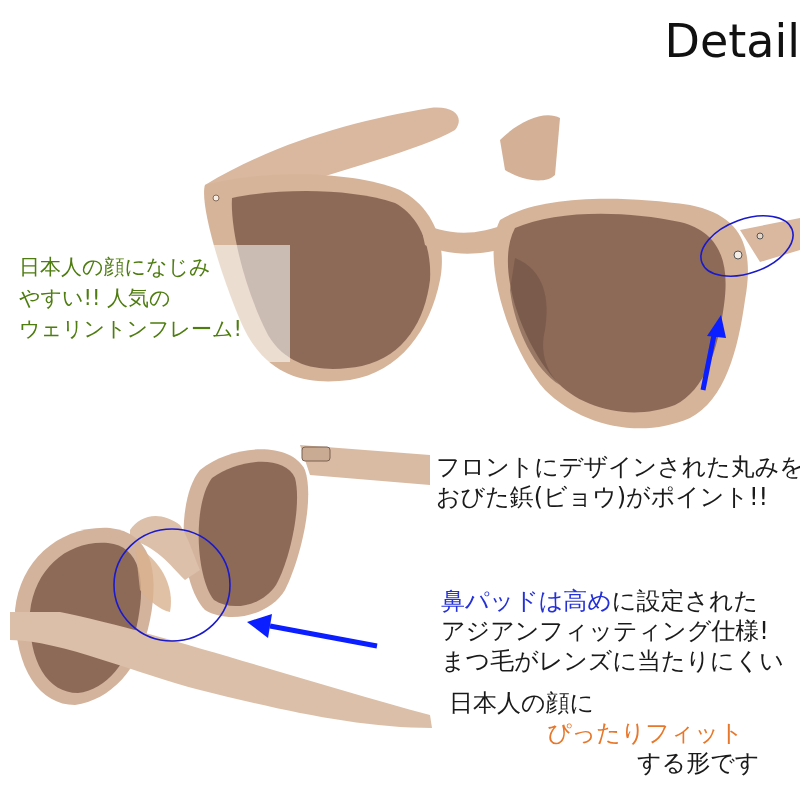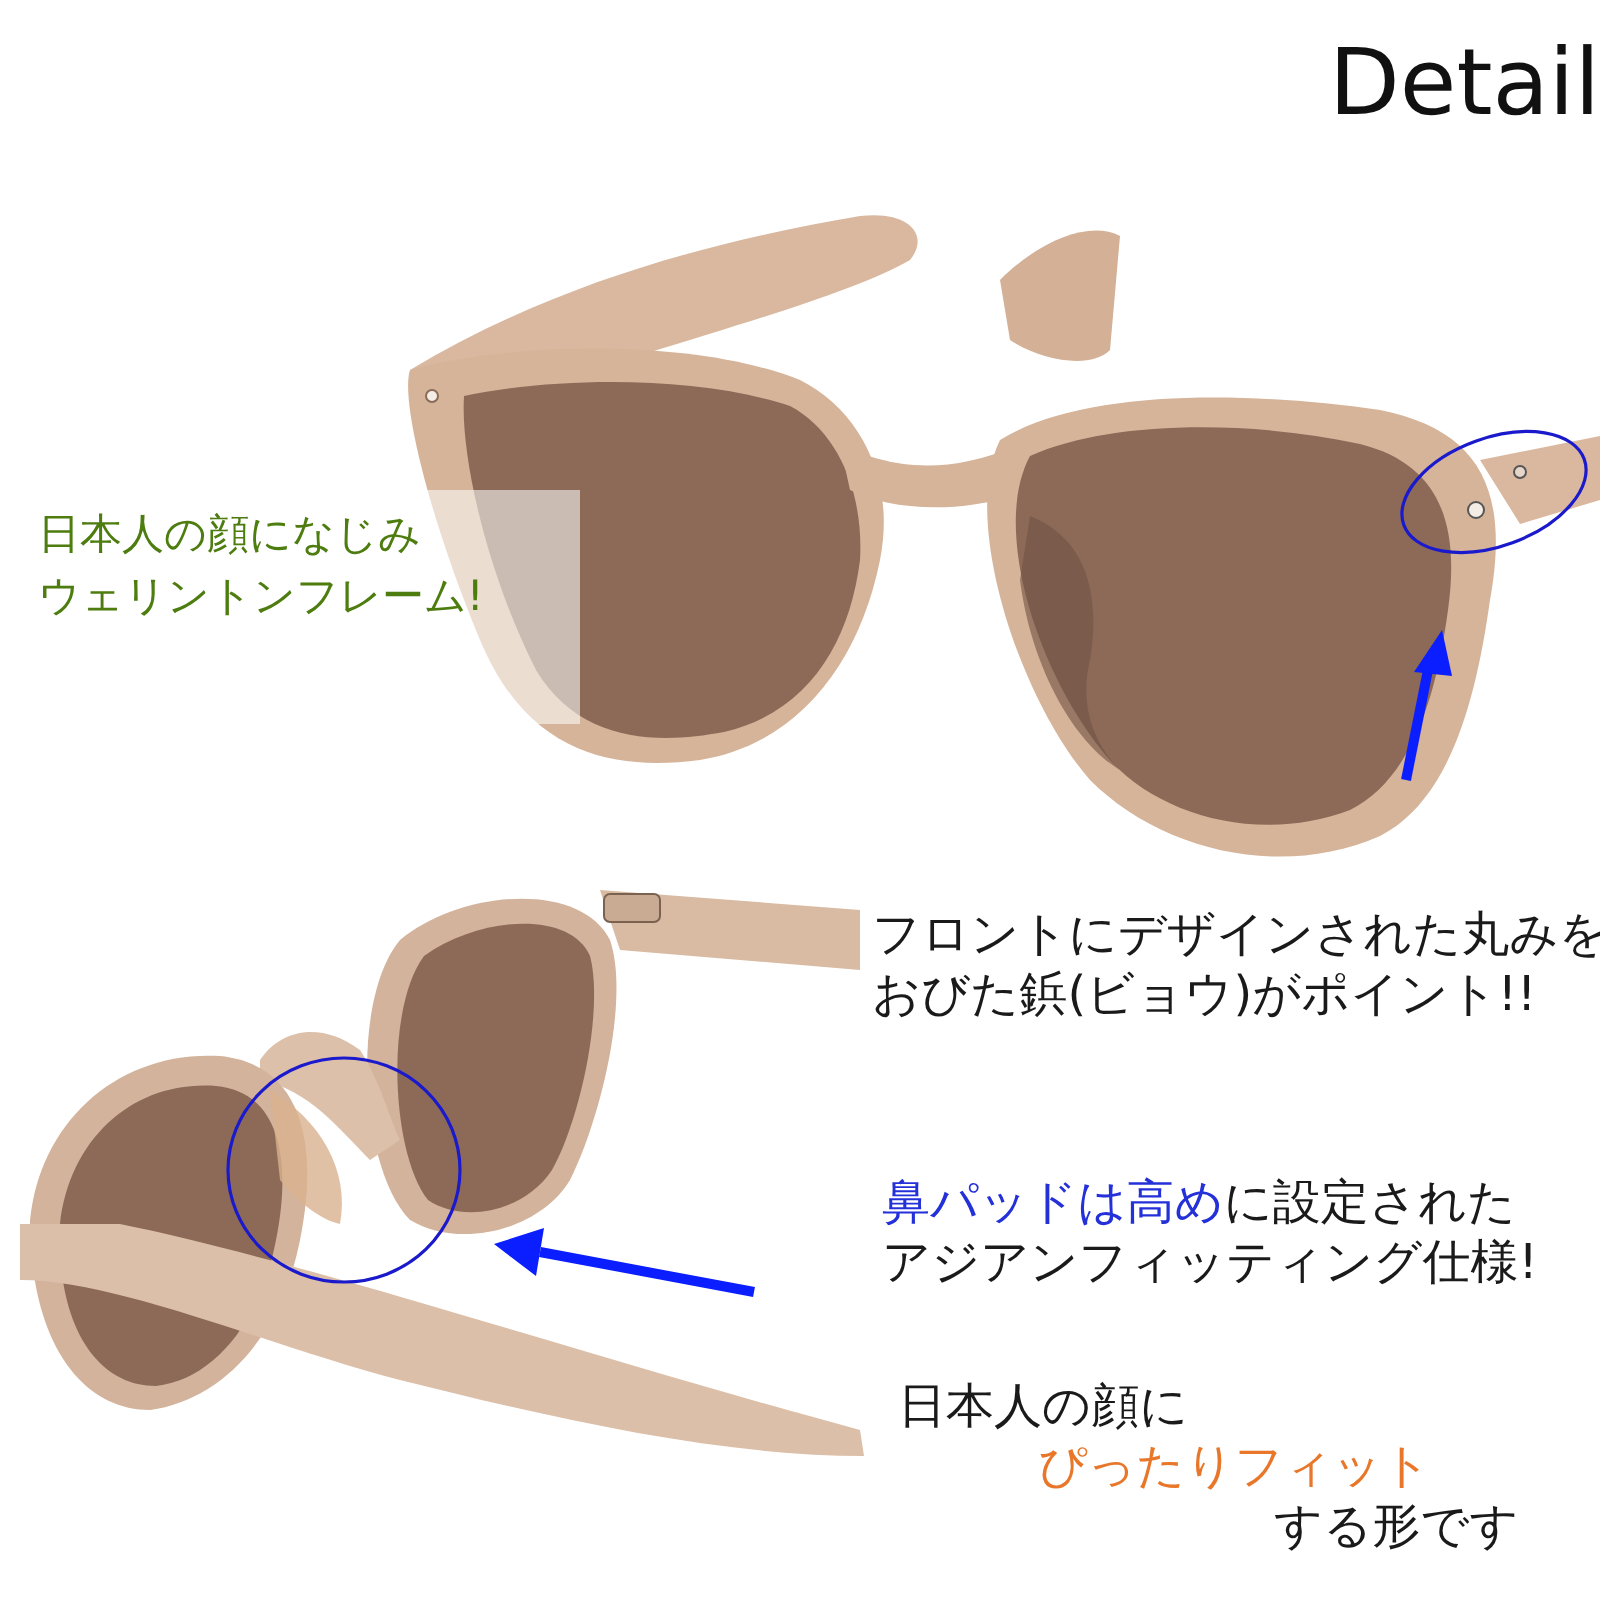--- a/index.html
+++ b/index.html
@@ -5,21 +5,21 @@
   html, body { margin:0; padding:0; }
   body { width:800px; height:800px; background:#ffffff; position:relative; overflow:hidden;
          font-family:"DejaVu Sans", "Liberation Sans", sans-serif; }
   .abs { position:absolute; }
   .title { left:0; top:14px; width:800px; text-align:right; font-size:46px; color:#111; letter-spacing:0px; }
   .photo { position:absolute; left:0; top:0; width:800px; height:800px; }
   .overlay-box { left:0; top:245px; width:290px; height:117px; background:rgba(255,255,255,0.55); }
   .txt { font-size:24px; line-height:30px; color:#1a1a1a; white-space:nowrap; }
   .red { color:#4d7c0f; font-size:21px; line-height:31px; }
   .blue { color:#2430d8; }
-  .orange { color:#e8772a; }
+  .orange { color:#e8772a;margin-left:28px; }
 </style>
 </head>
 <body>
 
 <svg class="photo" viewBox="0 0 800 800" xmlns="http://www.w3.org/2000/svg">
 
   <g>
 
     <path d="M205 185 C 280 140, 360 120, 430 108 C 455 105, 465 118, 455 130 C 420 150, 340 170, 250 200 Z" fill="#d9b89f"></path>
 
@@ -75,30 +75,32 @@
       <polygon points="247,622 272,614 268,638" fill="#0a1eff"></polygon>
     </g>
   </g>
 </svg>
 
 <div class="abs title">Detail</div>
 
 <div class="abs overlay-box"></div>
 <div class="abs txt red" style="left:19px; top:252px;">
   <div>日本人の顔になじみ</div>
+  <div>やすい!! 人気の</div>
   <div>ウェリントンフレーム!</div>
 </div>
 
 <div class="abs txt" style="left:436px; top:452px;">
   <div>フロントにデザインされた丸みを</div>
   <div>おびた鋲(ビョウ)がポイント!!</div>
 </div>
 
 <div class="abs txt" style="left:441px; top:586px;">
   <div>
     <span class="blue">鼻パッドは高め</span><span>に設定された</span>
   </div>
   <div>アジアンフィッティング仕様!</div>
+  <div>まつ毛がレンズに当たりにくい</div>
 </div>
 
 <div class="abs txt" style="left:449px; top:688px;text-align:center;">日本人の顔に</div>
 <div class="abs txt orange" style="left:519px; top:718px;">ぴったりフィット</div>
 <div class="abs txt" style="left:637px; top:748px;">する形です</div>
 
 </body></html>

